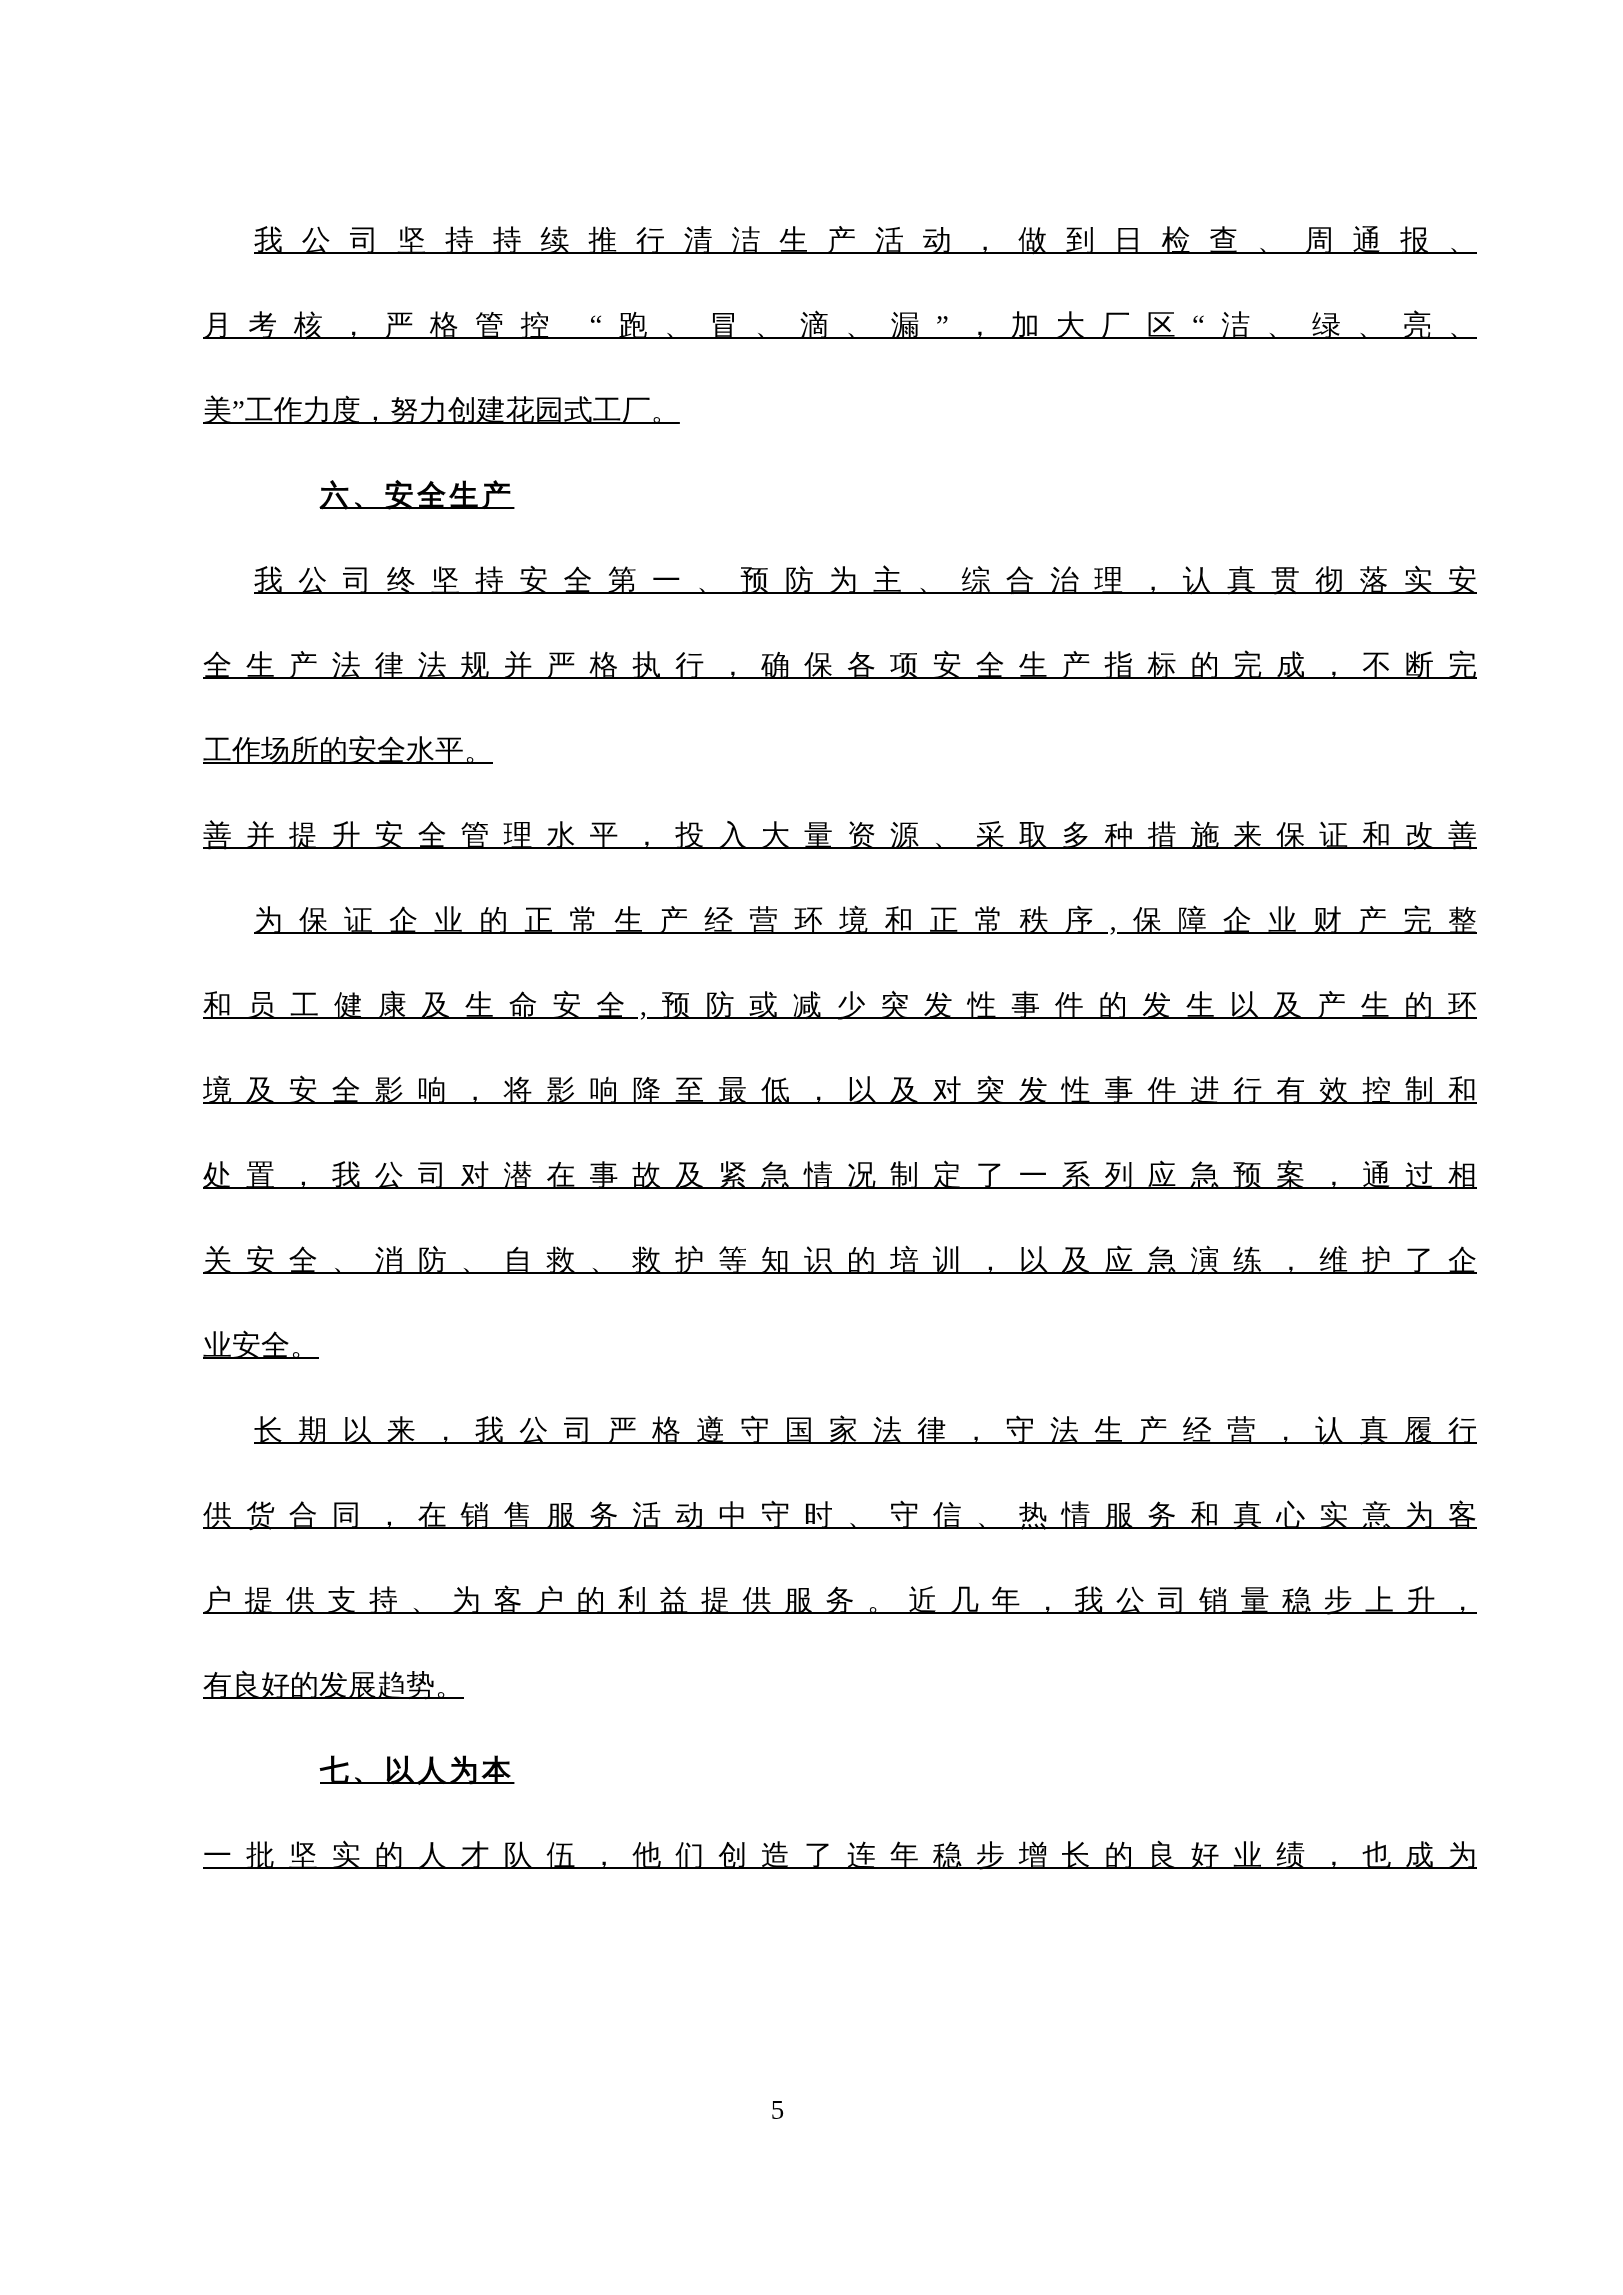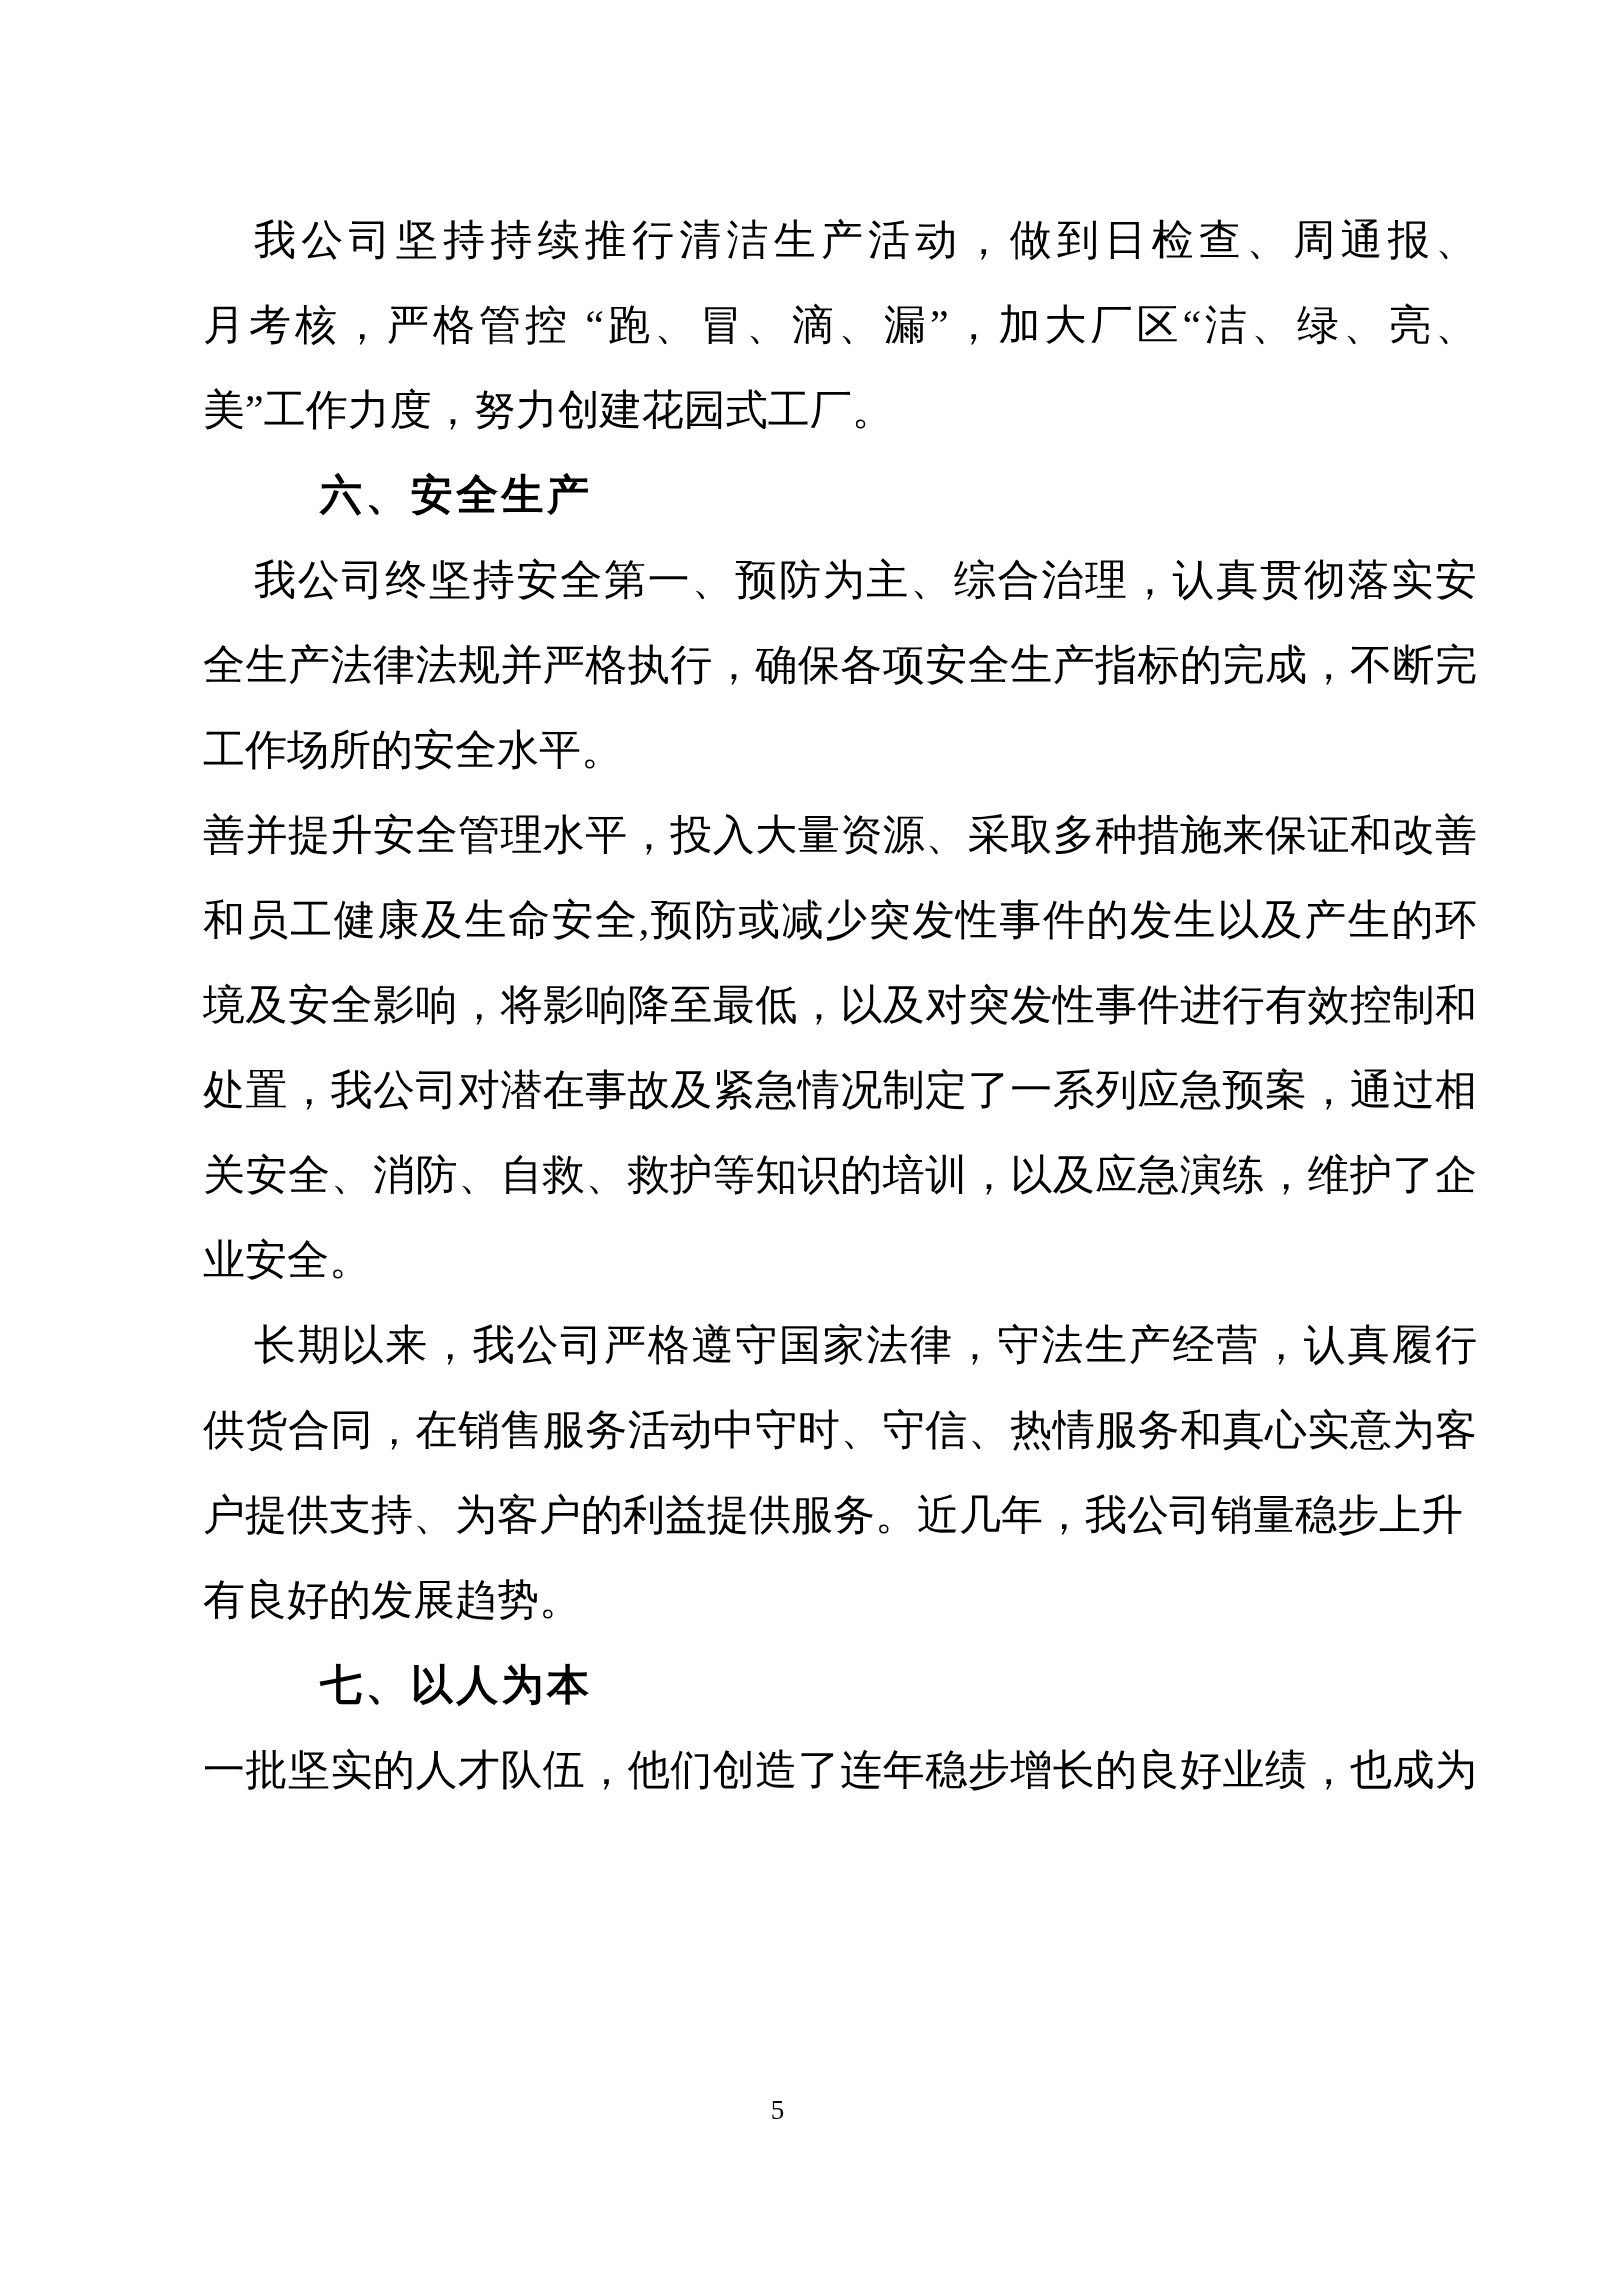--- a/index.html
+++ b/index.html
@@ -22,26 +22,27 @@
   }
   .content {
     position: absolute;
     left: 203px;
     top: 198px;
     width: 1274px;
   }
   .line {
     height: 85px;
     line-height: 85px;
-    font-size: 42px;
+    font-size: 29px;
     text-align: justify;
     text-align-last: justify;
     text-justify: inter-character;
     overflow: hidden;
     white-space: nowrap;
+    text-decoration: underline;
   }
   .para .line.first {
     text-indent: 51px;
   }
   .line.last {
     text-align-last: left;
   }
   .heading {
     font-weight: bold;
     text-align-last: left;
@@ -69,20 +70,21 @@
         <div class="line body-line last">美”工作力度，努力创建花园式工厂。</div>
       </div>
       <div class="line heading">六、安全生产</div>
       <div class="para">
         <div class="line body-line first">我公司终坚持安全第一、预防为主、综合治理，认真贯彻落实安</div>
         <div class="line body-line">全生产法律法规并严格执行，确保各项安全生产指标的完成，不断完</div>
         <div class="line body-line last">工作场所的安全水平。</div>
         <div class="line body-line">善并提升安全管理水平，投入大量资源、采取多种措施来保证和改善</div>
       </div>
       <div class="para">
+        <div class="line body-line first">为保证企业的正常生产经营环境和正常秩序,保障企业财产完整</div>
         <div class="line body-line">和员工健康及生命安全,预防或减少突发性事件的发生以及产生的环</div>
         <div class="line body-line">境及安全影响，将影响降至最低，以及对突发性事件进行有效控制和</div>
         <div class="line body-line">处置，我公司对潜在事故及紧急情况制定了一系列应急预案，通过相</div>
         <div class="line body-line">关安全、消防、自救、救护等知识的培训，以及应急演练，维护了企</div>
         <div class="line body-line last">业安全。</div>
       </div>
       <div class="para">
         <div class="line body-line first">长期以来，我公司严格遵守国家法律，守法生产经营，认真履行</div>
         <div class="line body-line">供货合同，在销售服务活动中守时、守信、热情服务和真心实意为客</div>
         <div class="line body-line">户提供支持、为客户的利益提供服务。近几年，我公司销量稳步上升，</div>

